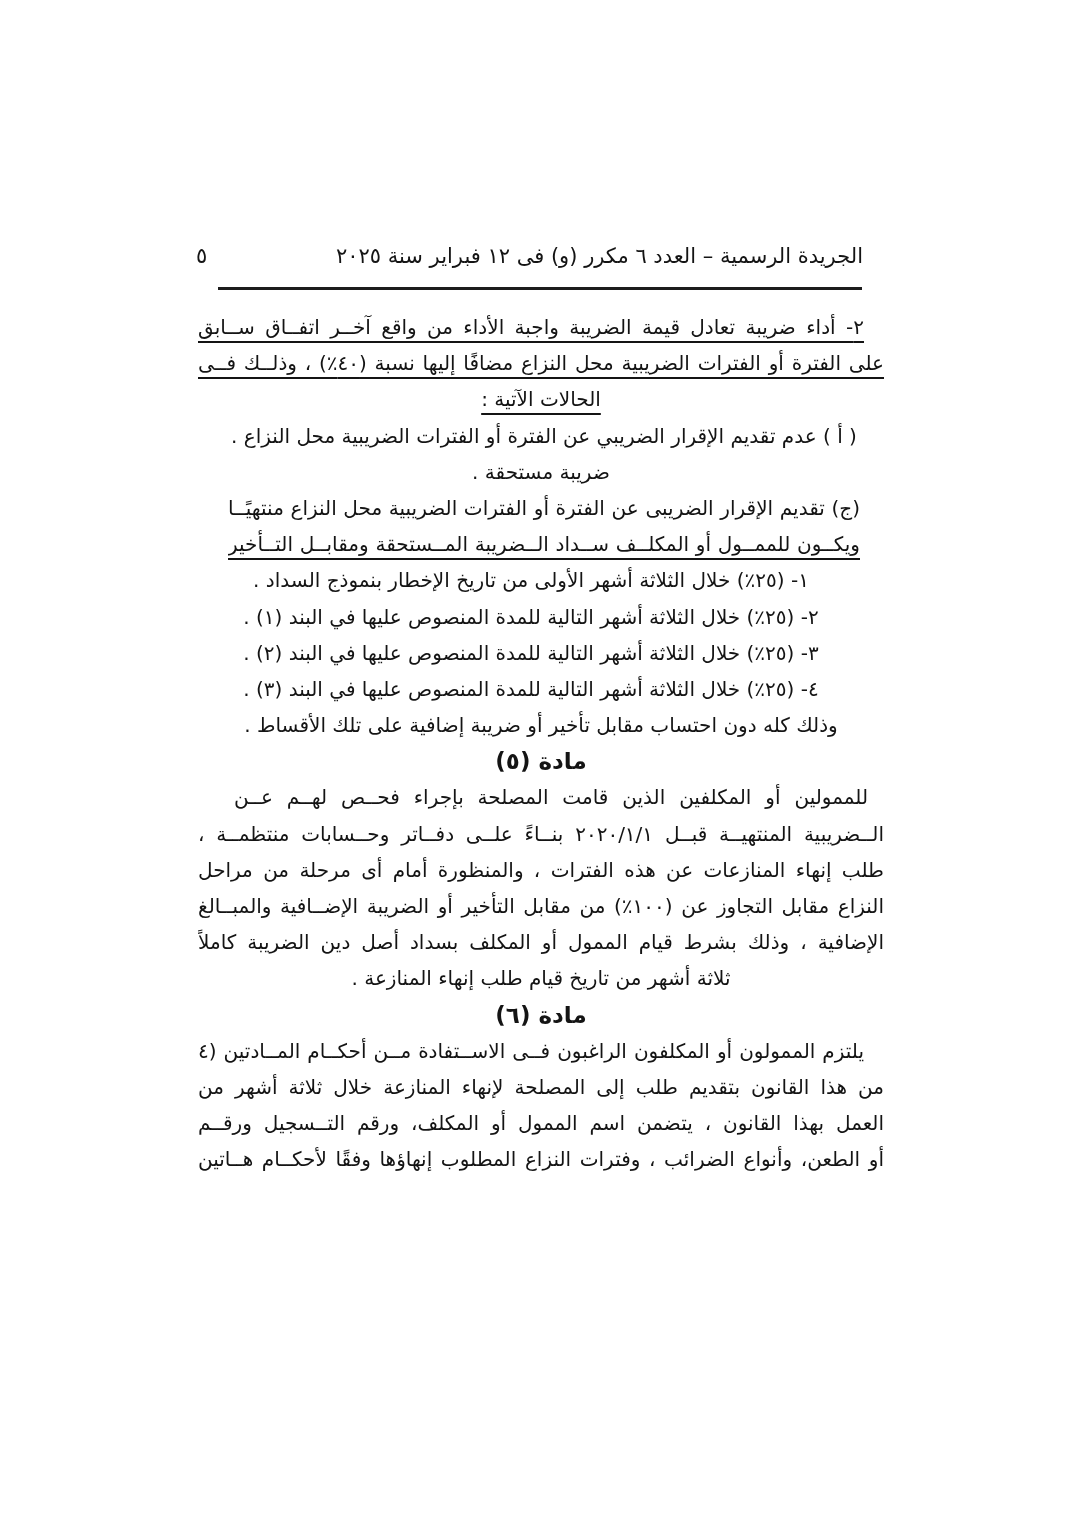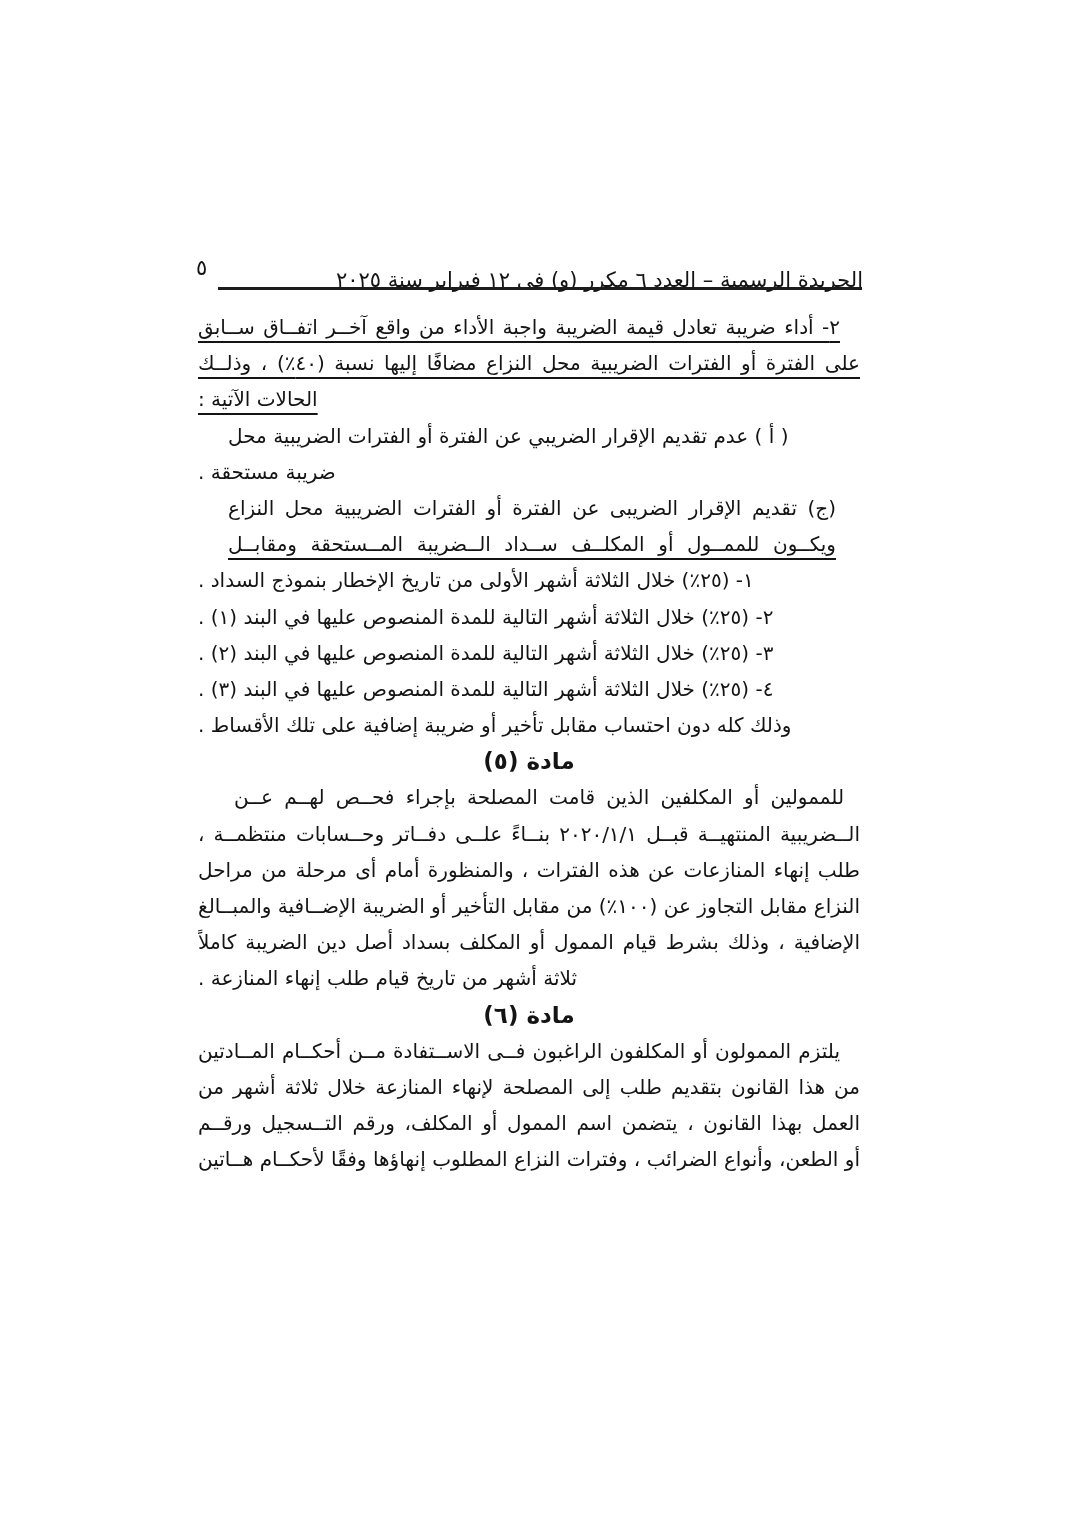--- a/index.html
+++ b/index.html
@@ -17,42 +17,42 @@
     position:absolute;
     top:244px;
     right:217px;
     left:196px;
     display:flex;
     justify-content:space-between;
     align-items:center;
     font-size:21px;
     letter-spacing:0;
   }
-  .header-title{white-space:nowrap;margin-top:24px;}
+  .header-title{white-space:nowrap;}
   .page-number{font-size:21px;}
   .rule{
     position:absolute;
     top:287px;
     right:218px;
     width:644px;
     height:2.5px;
     background:#1c1c1c;
   }
   .content{
     position:absolute;
     top:309px;
-    right:220px;
+    right:196px;
     left:198px;
     font-size:20px;
   }
   .l{
     height:36.2px;
     line-height:36.2px;
     overflow:hidden;
-    text-align:left;
+    text-align:center;
   }
   .j{
     text-align:justify;
     text-align-last:justify;
   }
   .u{
     text-decoration:underline;
     text-underline-offset:7px;
     text-decoration-thickness:1.5px;
   }

